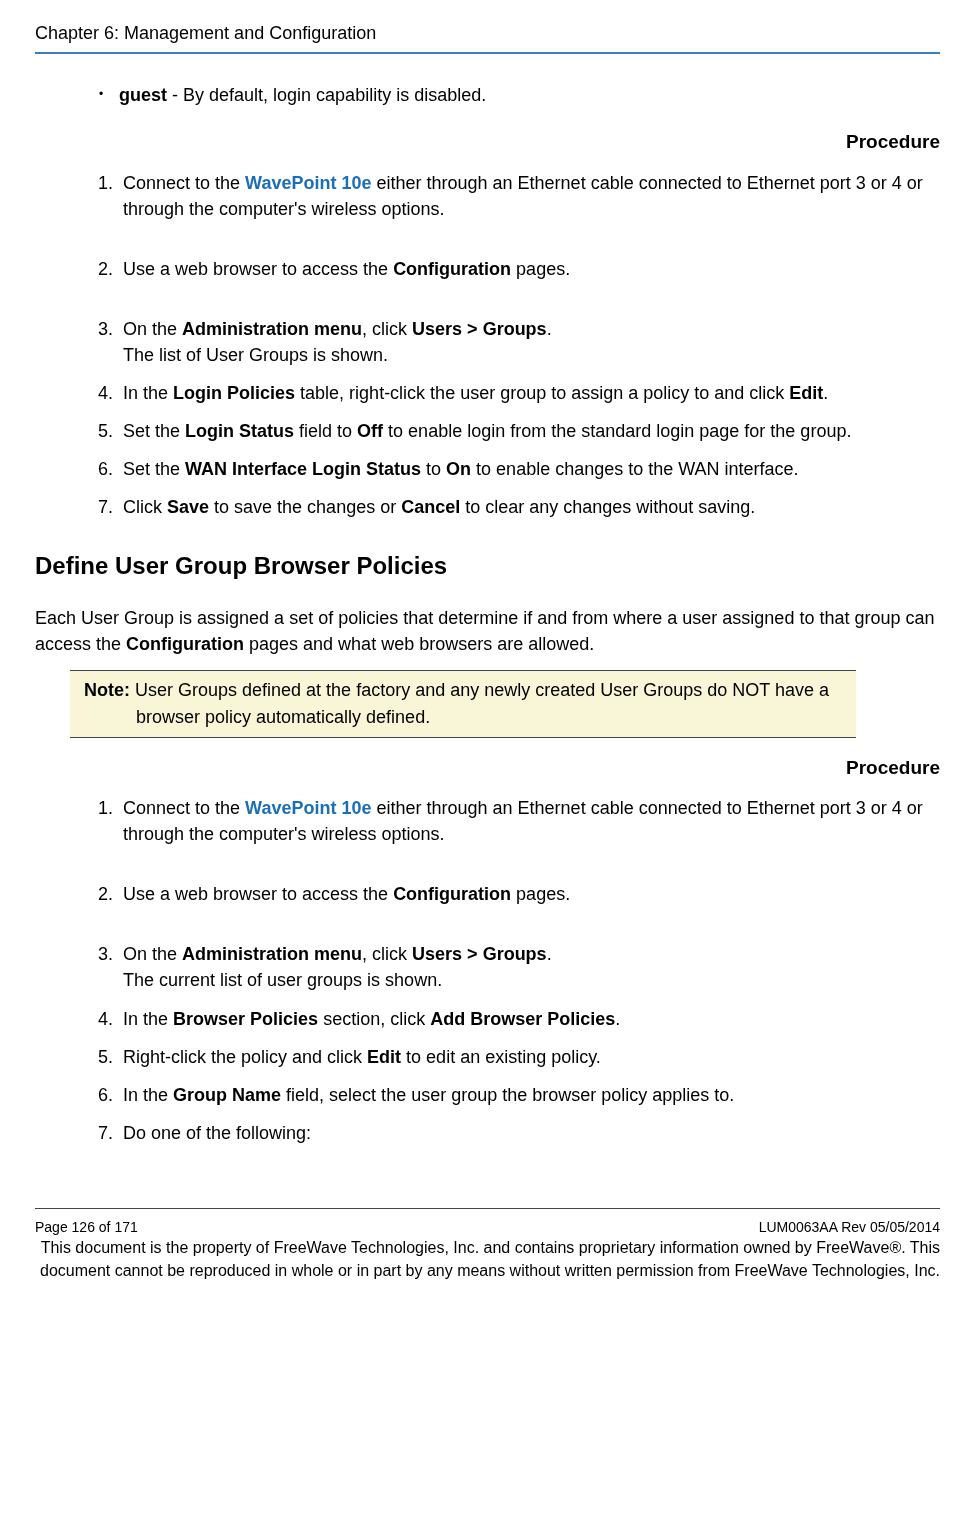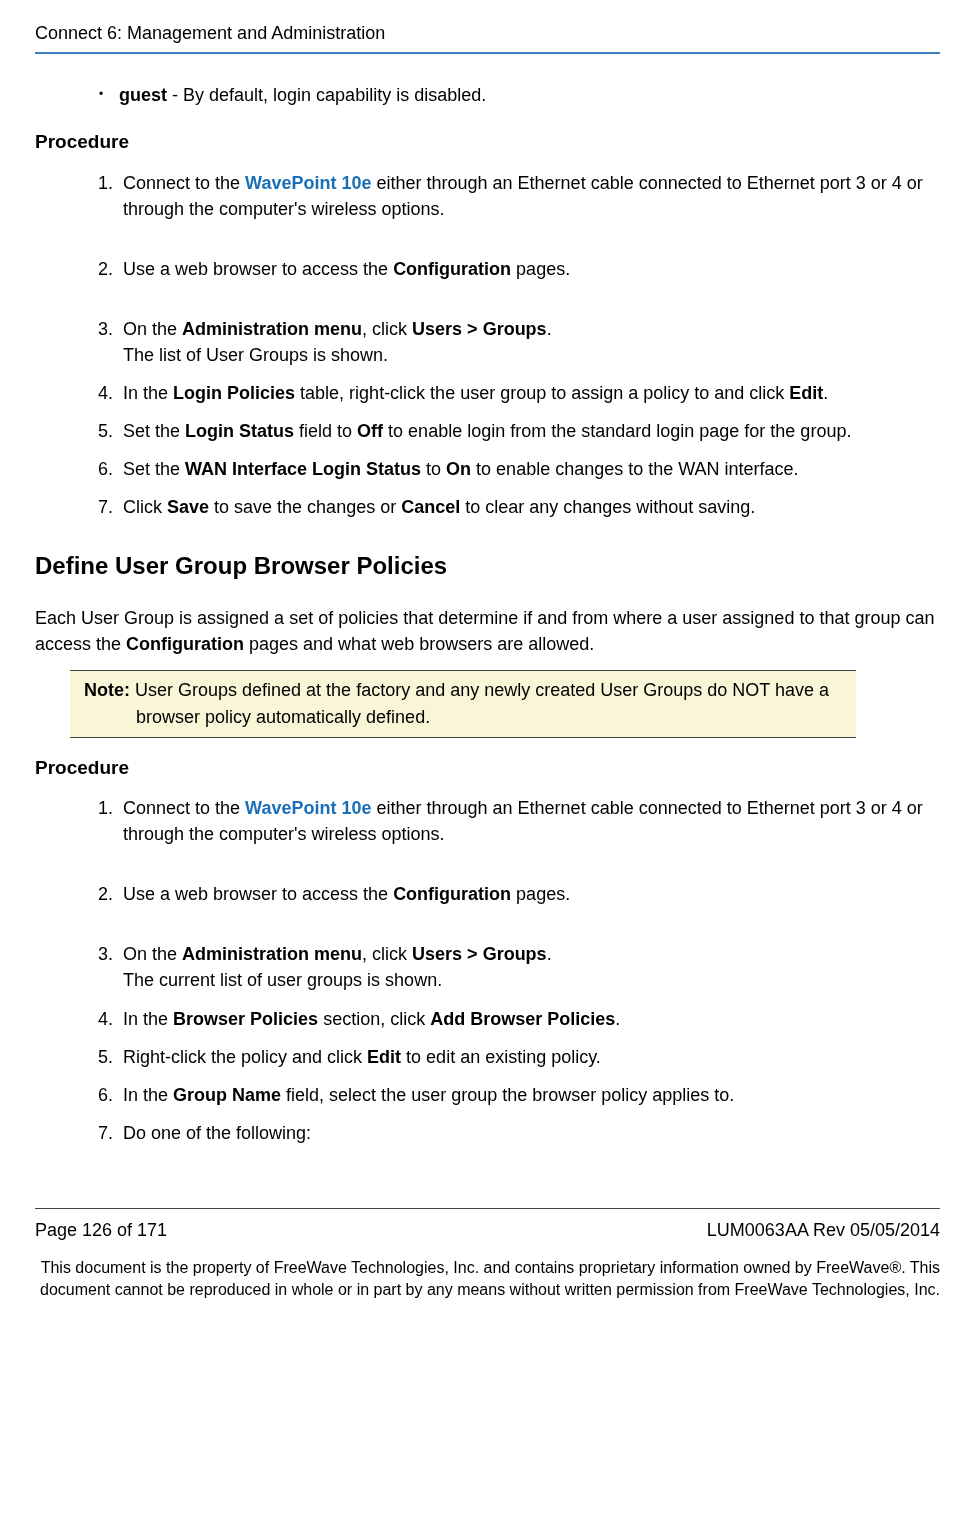--- a/index.html
+++ b/index.html
@@ -43,20 +43,21 @@
       font-size: 12px;
       top: 4px;
     }
     .bold {
       font-weight: bold;
     }
     .section-heading {
       font-weight: bold;
       font-size: 19px;
       margin-bottom: 14px;
+      text-align: right;
     }
     .ordered-list {
       list-style: none;
       counter-reset: item;
       margin-left: 50px;
     }
     .ordered-list li {
       counter-increment: item;
       position: relative;
       padding-left: 38px;
@@ -107,37 +108,36 @@
       height: 50px;
     }
     .footer-rule {
       border: none;
       border-top: 1.5px solid #444;
       margin-bottom: 8px;
     }
     .footer-line {
       display: flex;
       justify-content: space-between;
-      font-size: 18px;
-      margin-bottom: 14px;
+      font-size: 14px;
       gap: 22px;
     }
     .footer-text {
       text-align: right;
       font-size: 16px;
       line-height: 1.4;
     }
     .sub {
       display: block;
     }
   </style>
 </head>
 <body>
 
-<div class="chapter-header">Connect 6: Management and Administration</div>
+<div class="chapter-header">Chapter 6: Management and Configuration</div>
 <hr class="header-rule">
 
 <ul class="bullet-list">
   <li>
     <span class="bold">guest</span><span> - By default, login capability is disabled.</span>
   </li>
 </ul>
 
 <div class="section-heading">Procedure</div>
 

